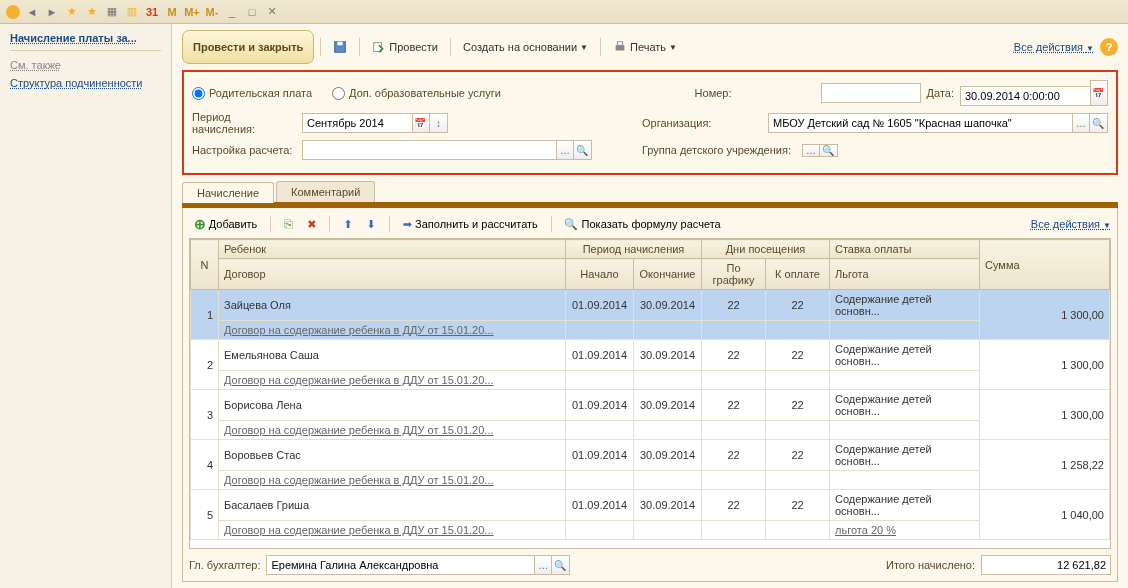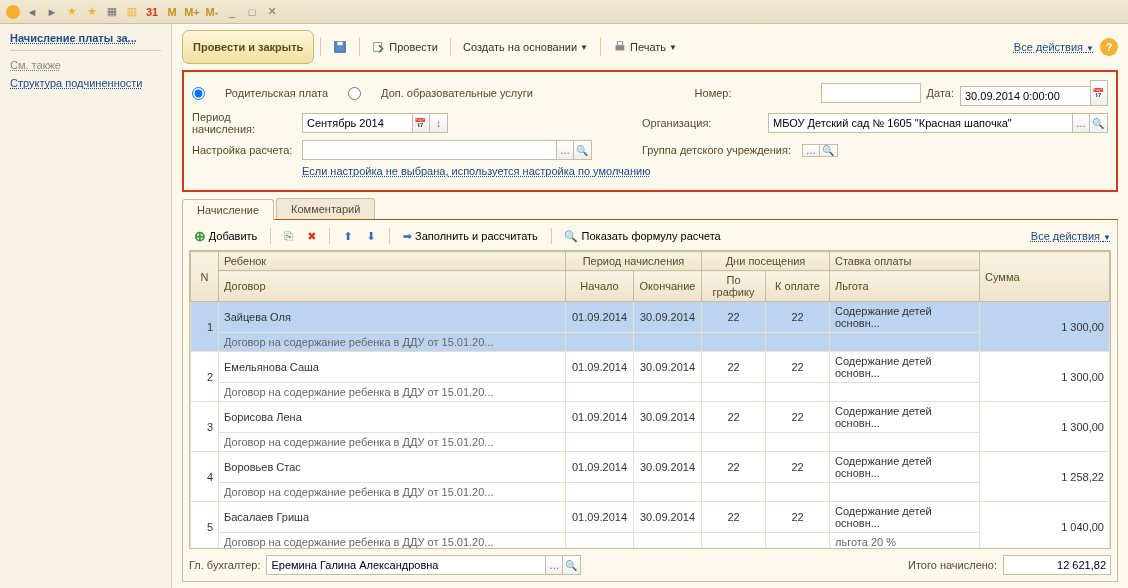--- a/index.html
+++ b/index.html
@@ -16,43 +16,43 @@
 h1.pgtitle { color: #b54a1a; font-size: 17px; font-weight: bold; margin: 4px 0 8px; }
 .cmdbar { display: flex; align-items: center; gap: 0; margin-bottom: 6px; }
 .btn-main { background: linear-gradient(#fff6d8, #f0e0a0); border: 1px solid #c8b878; border-radius: 7px; padding: 10px 10px; font-weight: bold; color: #5a4a1a; cursor: pointer; }
 .cmdbar .sep { width: 1px; height: 18px; background: #d8cdb0; margin: 0 6px; }
 .cmdbar .tbtn { display: flex; align-items: center; gap: 3px; padding: 2px 6px; cursor: pointer; color: #333; }
 .rlink { margin-left: auto; color: #1a4a8a; text-decoration: underline dotted; cursor: pointer; }
 .helpbtn { width: 18px; height: 18px; border-radius: 50%; background: #f5b030; color: #fff; display: flex; align-items: center; justify-content: center; font-weight: bold; margin-left: 6px; cursor: pointer; }
 .form-area { border: 2px solid #d43a1a; padding: 8px; background: #fcf8ec; margin-bottom: 6px; }
 .form-row { display: flex; align-items: center; margin-bottom: 5px; gap: 6px; }
 .form-row label { color: #5a4a2a; }
-.radio-opt { display: flex; align-items: center; gap: 20px; margin-right: 14px; }
+.radio-opt { display: flex; align-items: center; gap: 4px; margin-right: 14px; }
 .radio-opt input { margin: 0; }
 .text-input { background: #fff; border: 1px solid #c8bda0; height: 20px; padding: 2px 4px; }
 .input-wrap { display: flex; align-items: stretch; }
 .input-wrap .text-input { border-right: none; }
 .input-btn { width: 18px; border: 1px solid #c8bda0; background: linear-gradient(#fff,#eee); display: flex; align-items: center; justify-content: center; cursor: pointer; font-size: 10px; color: #666; }
 .input-btn + .input-btn { border-left: none; }
 .hint { color: #1a4a8a; text-decoration: underline dotted; margin-left: 110px; }
-.tabs { display: flex; border-bottom: 1px solid #a16207; }
+.tabs { display: flex; border-bottom: 6px solid #a16207; }
 .tab { padding: 4px 14px; border: 1px solid #c8bda0; border-bottom: none; background: #f0e8d4; margin-right: 2px; cursor: pointer; border-radius: 3px 3px 0 0; color: #5a4a2a; }
 .tab.active { background: #fcf8ec; font-weight: normal; position: relative; top: 1px; }
 .tabbody { border: 1px solid #c8bda0; border-top: none; padding: 6px; flex: 1; display: flex; flex-direction: column; overflow: hidden; }
 .tbltoolbar { display: flex; align-items: center; gap: 4px; margin-bottom: 4px; }
 .tbltoolbar .tb { display: flex; align-items: center; gap: 3px; padding: 2px 5px; cursor: pointer; }
 .tbltoolbar .vsep { width: 1px; height: 16px; background: #d8cdb0; margin: 0 4px; }
 .grid-wrap { border: 1px solid #c8bda0; flex: 1; overflow: auto; background: #fff; }
 table.grid { width: 100%; border-collapse: collapse; }
 table.grid th { background: linear-gradient(#f8f3e2,#ede4cc); border: 1px solid #c8bda0; padding: 3px 5px; font-weight: normal; color: #5a4a2a; text-align: left; }
 table.grid th.center { text-align: center; }
 table.grid td { border: 1px solid #e8e0cc; padding: 3px 5px; color: #333; }
 table.grid td.num { text-align: right; }
 table.grid td.center { text-align: center; }
-table.grid tr.subrow td { color: #666; }
+table.grid tr.subrow td { color: #666; text-decoration: underline; }
 table.grid tr.sel td { background: #bcd4f0; }
 .footer { display: flex; align-items: center; margin-top: 6px; gap: 6px; }
 .footer label { color: #5a4a2a; }
 .icon-svg { width: 14px; height: 14px; }
 </style>
 </head>
 <body>
 
 <div class="titlebar">
   <span class="badge" style="background:#f5b030"></span>
@@ -157,23 +157,20 @@
           <span class="input-btn">…</span>
           <span class="input-btn">🔍</span>
         </div>
         <div style="flex:1"></div>
         <label style="width:154px">Группа детского учреждения:</label>
         <div class="input-wrap" style="flex:0 0 306px">
           <span class="input-btn">…</span>
           <span class="input-btn">🔍</span>
         </div>
       </div>
-      <div class="form-row">
-          <span class="hint">Если настройка не выбрана, используется настройка по умолчанию</span>
-        </div>
     </div>
 
     <div class="tabs">
       <div class="tab active">Начисление</div>
       <div class="tab">Комментарий</div>
     </div>
 
     <div class="tabbody">
       <div class="tbltoolbar">
         <span class="tb">
@@ -316,17 +313,17 @@
 
       <div class="footer">
         <label>Гл. бухгалтер:</label>
         <div class="input-wrap" style="flex:1;max-width:520px">
           <input class="text-input" style="flex: 1 1 0%;" value="Еремина Галина Александровна">
           <span class="input-btn">…</span>
           <span class="input-btn">🔍</span>
         </div>
         <div style="flex:1"></div>
         <label>Итого начислено:</label>
-        <input class="text-input" style="width: 108px; text-align: right;" readonly="" value="12 621,82">
+        <input class="text-input" style="width: 130px; text-align: right;" readonly="" value="12 621,82">
       </div>
     </div>
   </div>
 </div>
 
 </body></html>

